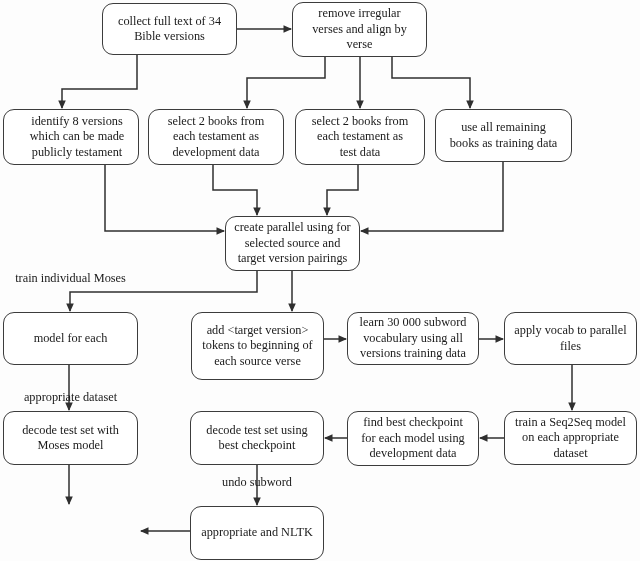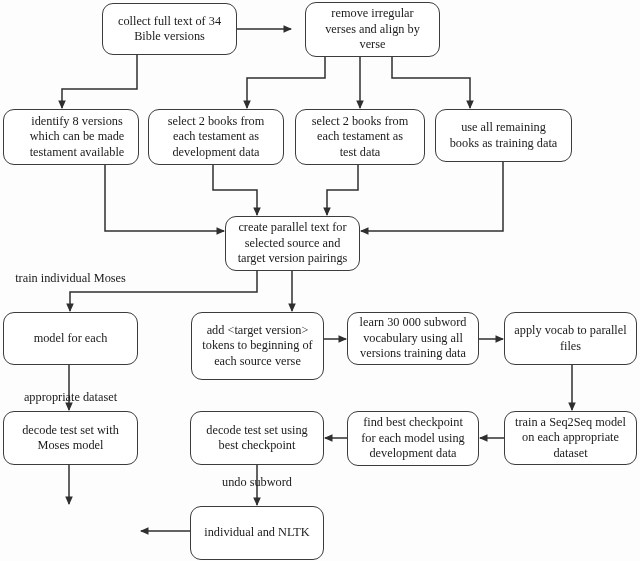--- a/index.html
+++ b/index.html
@@ -124,46 +124,46 @@
       <g>
         <polyline points="190,531 141,531" fill="none" stroke="#2f2f2f" stroke-width="1.5"></polyline>
         <polygon points="140,531 148.5,527.2 148.5,534.8" fill="#2f2f2f"></polygon>
       </g>
     </svg>
 
 <div class="node" style="left: 102px; top: 3px; width: 135px; height: 52px;">
       <div class="tl">collect full text of 34</div>
       <div class="tl">Bible versions</div>
     </div>
-    <div class="node" style="left: 292px; top: 2px; width: 135px; height: 55px; margin-left: 13px;">
+    <div class="node" style="left: 292px; top: 2px; width: 135px; height: 55px;">
       <div class="tl">remove irregular</div>
       <div class="tl">verses and align by</div>
       <div class="tl">verse</div>
     </div>
     <div class="node" style="left: 3px; top: 109px; width: 136px; height: 56px; padding-left: 16px;">
       <div class="tl">identify 8 versions</div>
       <div class="tl">which can be made</div>
-      <div class="tl">testament available</div>
+      <div class="tl">publicly testament</div>
     </div>
     <div class="node" style="left: 148px; top: 109px; width: 136px; height: 56px;">
       <div class="tl">select 2 books from</div>
       <div class="tl">each testament as</div>
       <div class="tl">development data</div>
     </div>
     <div class="node" style="left: 295px; top: 109px; width: 130px; height: 56px;">
       <div class="tl">select 2 books from</div>
       <div class="tl">each testament as</div>
       <div class="tl">test data</div>
     </div>
     <div class="node" style="left: 435px; top: 109px; width: 137px; height: 53px;">
       <div class="tl">use all remaining</div>
       <div class="tl">books as training data</div>
     </div>
     <div class="node" style="left: 225px; top: 216px; width: 135px; height: 55px;">
-      <div class="tl">create parallel text for</div>
+      <div class="tl">create parallel using for</div>
       <div class="tl">selected source and</div>
       <div class="tl">target version pairings</div>
     </div>
     <div class="node" style="left: 3px; top: 312px; width: 135px; height: 53px; gap: 44px;">
       <div class="tl">train individual Moses</div>
       <div class="tl">model for each</div>
       <div class="tl">appropriate dataset</div>
     </div>
     <div class="node" style="left: 191px; top: 312px; width: 133px; height: 68px;">
       <div class="tl">add &lt;target version&gt;</div>
@@ -192,16 +192,16 @@
       <div class="tl">for each model using</div>
       <div class="tl">development data</div>
     </div>
     <div class="node" style="left: 504px; top: 411px; width: 133px; height: 54px;">
       <div class="tl">train a Seq2Seq model</div>
       <div class="tl">on each appropriate</div>
       <div class="tl">dataset</div>
     </div>
     <div class="node" style="left: 190px; top: 506px; width: 134px; height: 54px; gap: 35px;">
       <div class="tl">undo subword</div>
-      <div class="tl">individual and NLTK</div>
+      <div class="tl">appropriate and NLTK</div>
       <div class="tl">tokenization on output</div>
     </div>
   </div>
 
 </body></html>

